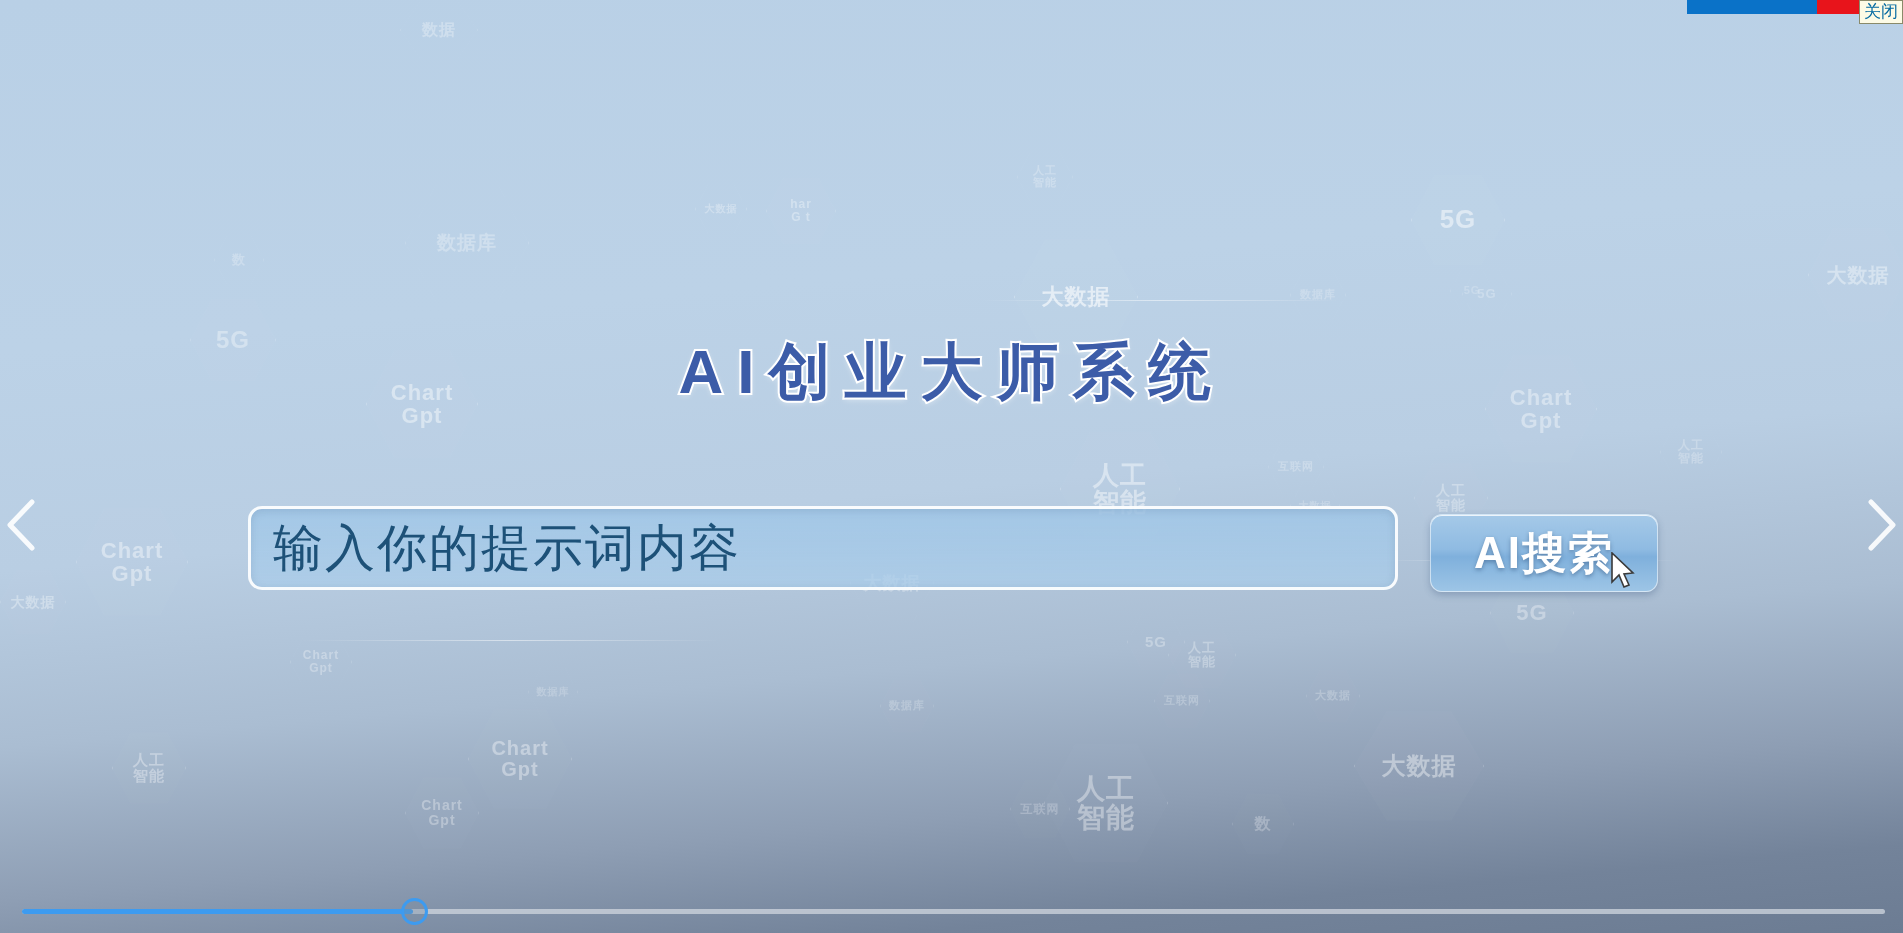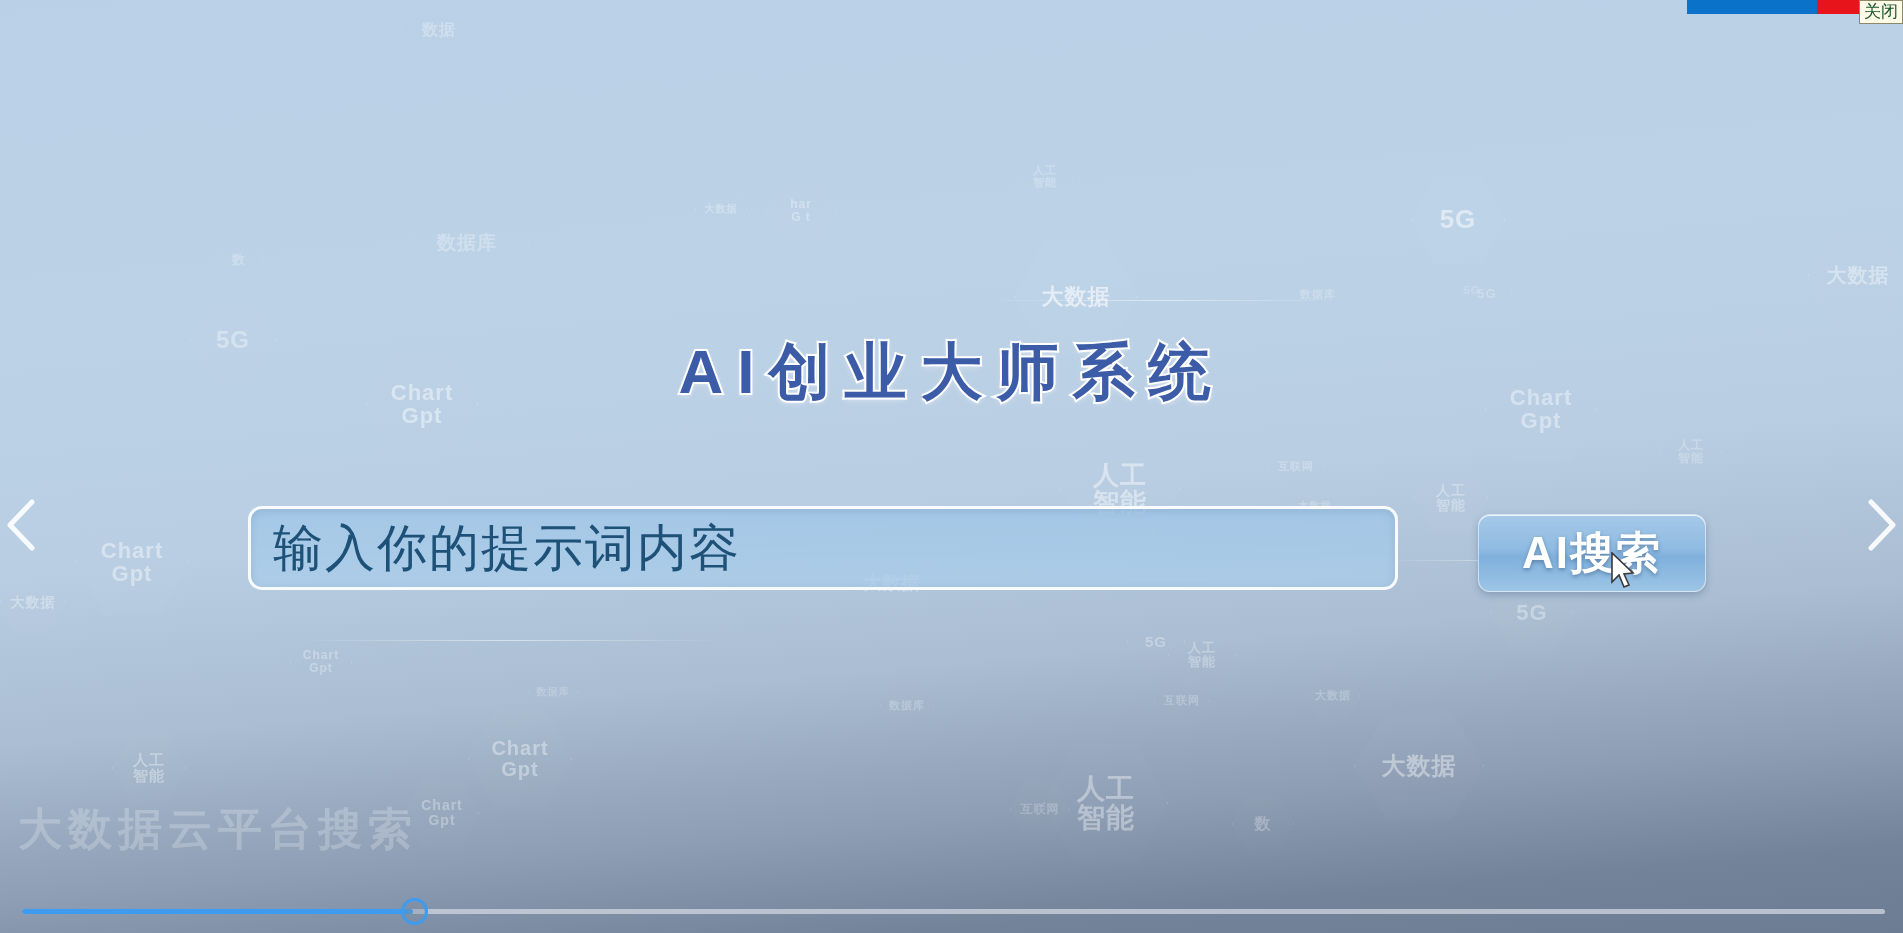--- a/index.html
+++ b/index.html
@@ -64,21 +64,21 @@
     background:#0a72c8;
   }
   .tb-red {
     width:42px; height:14px;
     background:#e8141b;
   }
   .tb-tip {
     margin-left:0;
     background:#fdfbe6;
     border:1px solid #8a8a6a;
-    color:#14532d;
+    color:#0369a1;
     font-size:17px;
     line-height:19px;
     padding:1px 4px 2px 4px;
     white-space:nowrap;
     overflow:hidden;
     max-width:44px;
     text-align:center;
   }
 
   
@@ -117,21 +117,21 @@
   }
   .searchbox .ph {
     font-size:50px;
     color:#1d5178;
     letter-spacing:2px;
     white-space:nowrap;
     font-weight:400;
   }
   .aibtn {
     position:absolute;
-    left:1478px; top:8px;
+    left:1430px; top:8px;
     width:228px; height:78px;
     border-radius:12px;
     border:1px solid rgba(255,255,255,0.55);
     background:linear-gradient(180deg,#a5c9e8 0%,#8fbbe2 45%,#7fb0dc 55%,#9dc5e6 100%);
     box-shadow:0 3px 7px rgba(40,70,110,0.28), 0 1px 0 rgba(255,255,255,0.8) inset;
     display:flex; align-items:center; justify-content:center;
     color:#ffffff;
     font-size:44px;
     font-weight:700;
     letter-spacing:2px;
@@ -400,21 +400,20 @@
         <div>
           <span>数据</span>
         </div>
       </div>
     </div>
 
   <div class="glow-line" style="left:300px;top:640px;width:420px;"></div>
   <div class="glow-line" style="left:980px;top:300px;width:360px;"></div>
   <div class="glow-line" style="left:1380px;top:560px;width:300px;"></div>
 
-  <div class="watermark" style="left:18px;top:800px;font-size:44px;">大数据云平台搜索</div>
 
   <div class="topbar">
     <div class="tb-blue"></div>
     <div class="tb-red"></div>
     <div class="tb-tip">关闭</div>
   </div>
 
   <div class="title">AI创业大师系统</div>
 
   <div class="searchrow">

